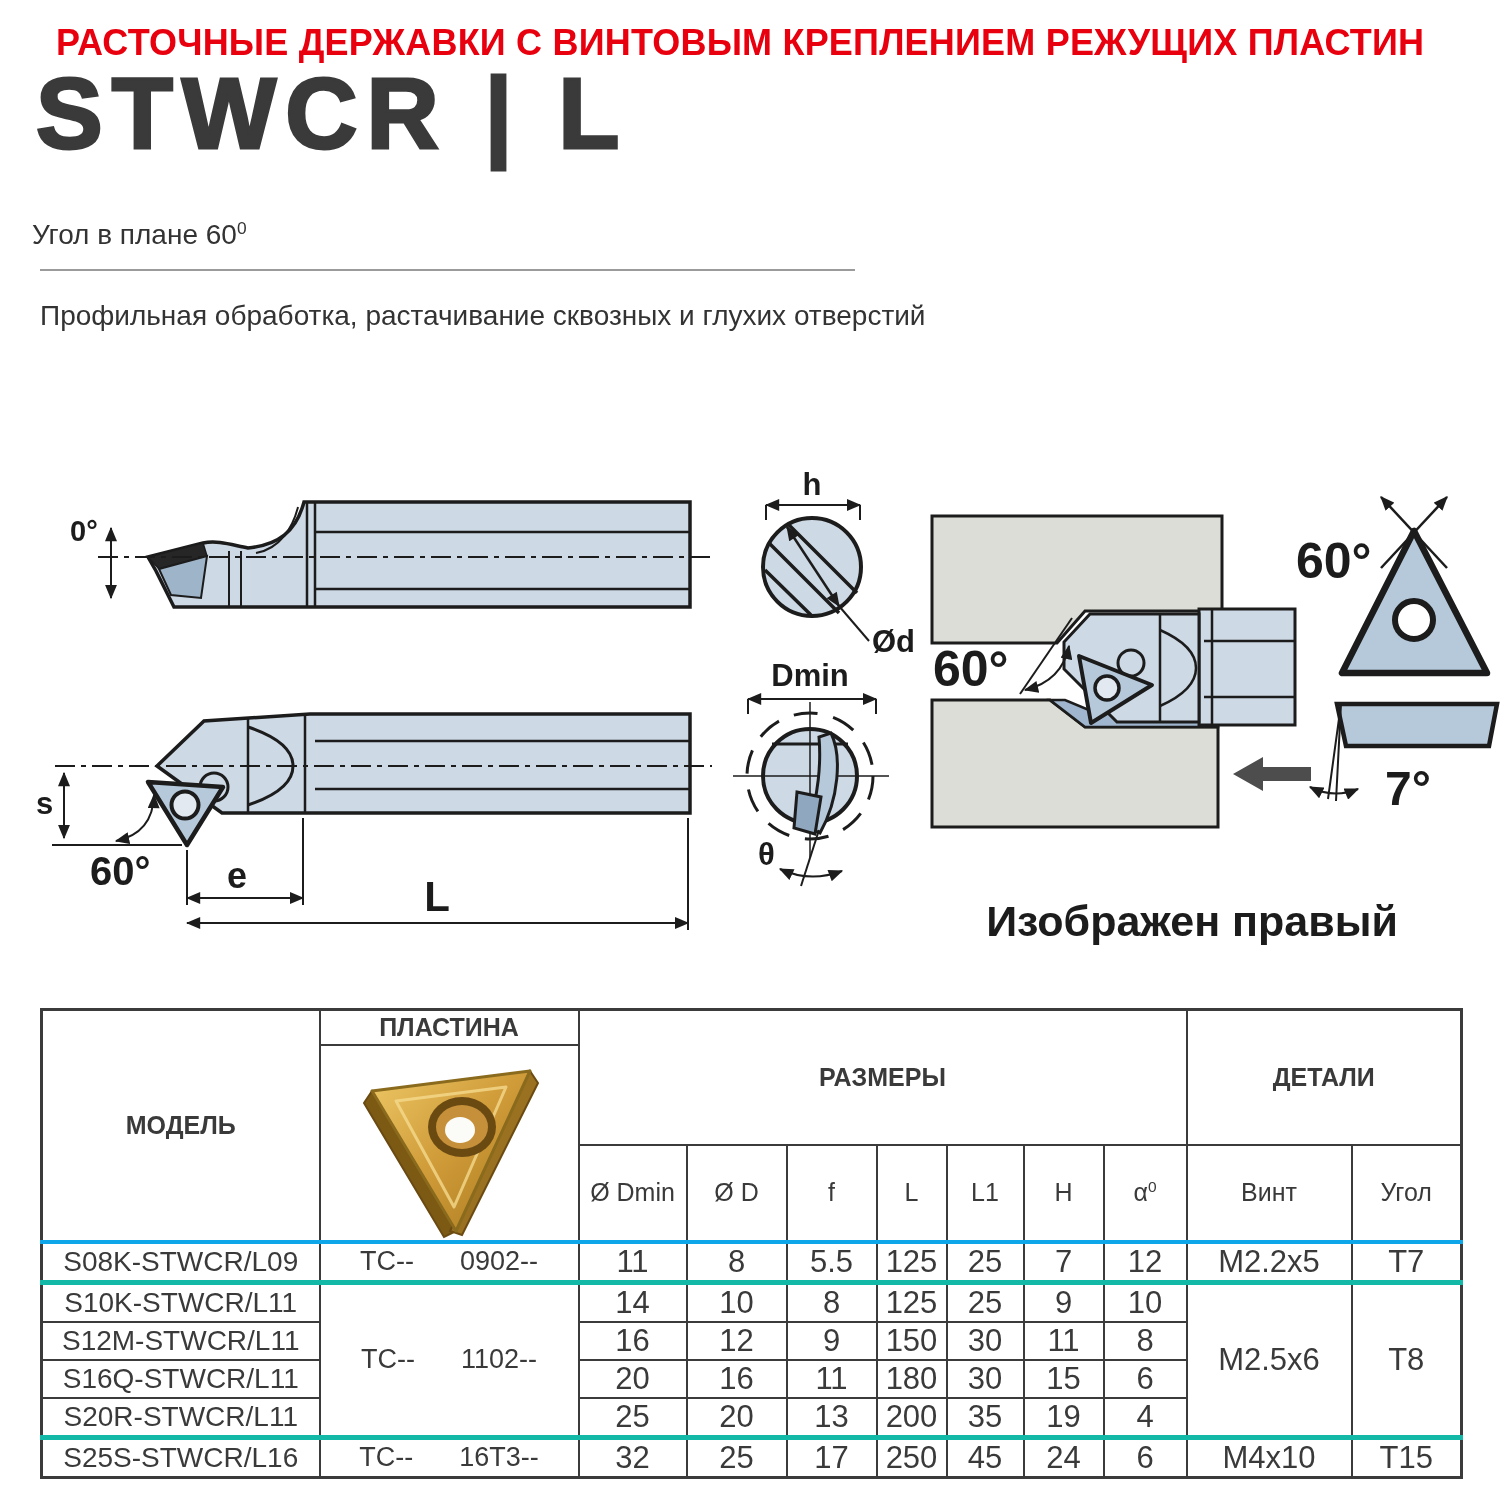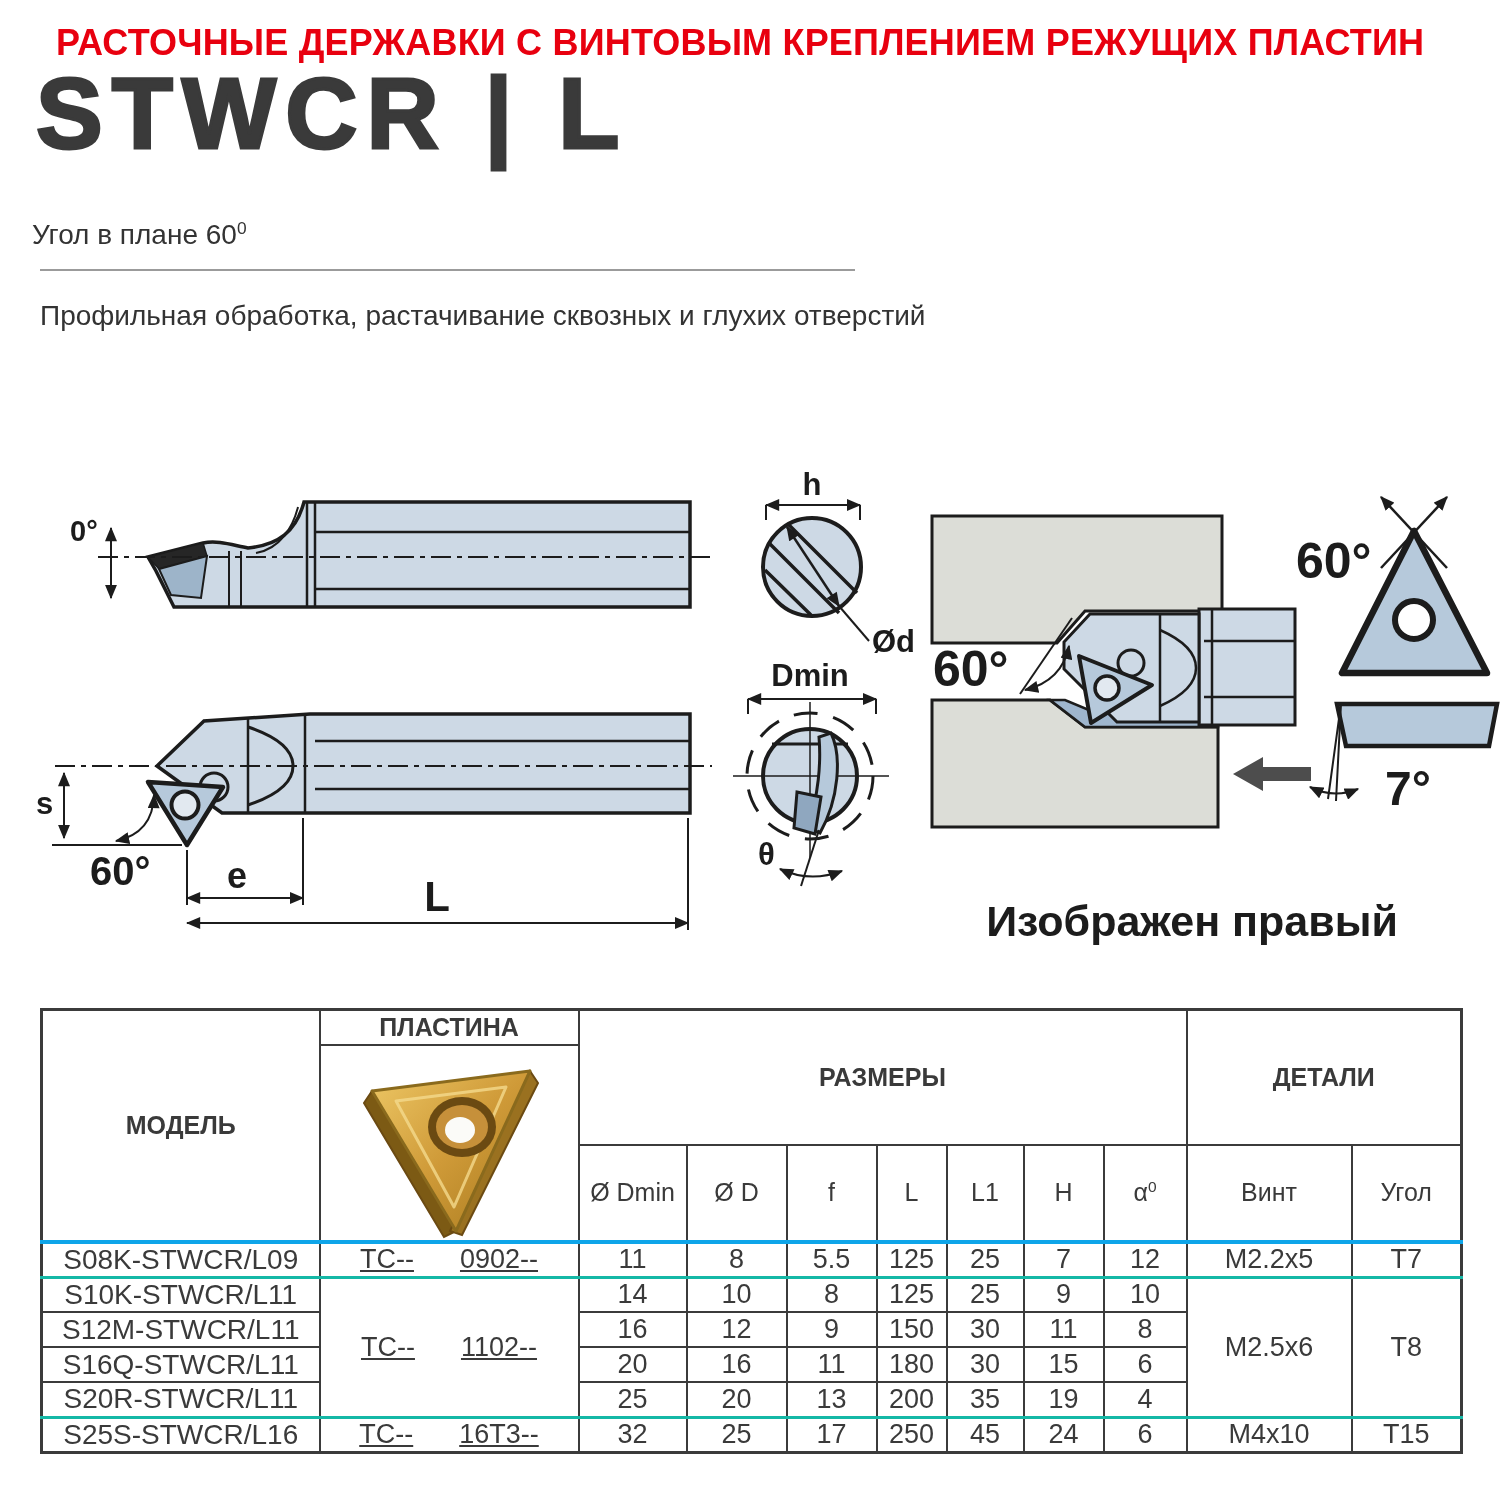--- a/index.html
+++ b/index.html
@@ -38,24 +38,24 @@
   }
   .spec th,.spec td{
     border:2px solid #3b3b3b;text-align:center;vertical-align:middle;
     padding:0;color:#3a3a3a;overflow:hidden;
   }
   .spec{border:3px solid #3b3b3b;}
   .hcell{font-size:25px;font-weight:bold;margin-left:48px;}
   .subh{font-size:25px;font-weight:normal;}
   .subh sup{font-size:62%;}
   .mcell{font-size:28px;font-weight:normal;}
-  .ncell{font-size:27px;font-weight:normal;margin-left:13px;}
+  .ncell{font-size:31px;font-weight:normal;margin-left:13px;}
   tr.rsep td{border-top:4px solid #0ea5e9;}
-  tr.gsep td{border-top:3px solid #14b8a6;}
-  .platecell{font-size:27px;text-decoration:underline;}
+  tr.gsep td{border-top:5px solid #14b8a6;}
+  .platecell{font-size:27px;}
   .plate-flex{display:flex;justify-content:center;align-items:center;gap:46px;}
   .imgcell{background:#fff;}
 </style>
 </head>
 <body>
 
 <div class="abs kicker">РАСТОЧНЫЕ ДЕРЖАВКИ С ВИНТОВЫМ КРЕПЛЕНИЕМ РЕЖУЩИХ ПЛАСТИН</div>
 <div class="abs title">STWCR | L</div>
 <div class="abs subtitle"><span>Угол в плане 60</span><sup>0</sup></div>
 <div class="abs rule"></div>

